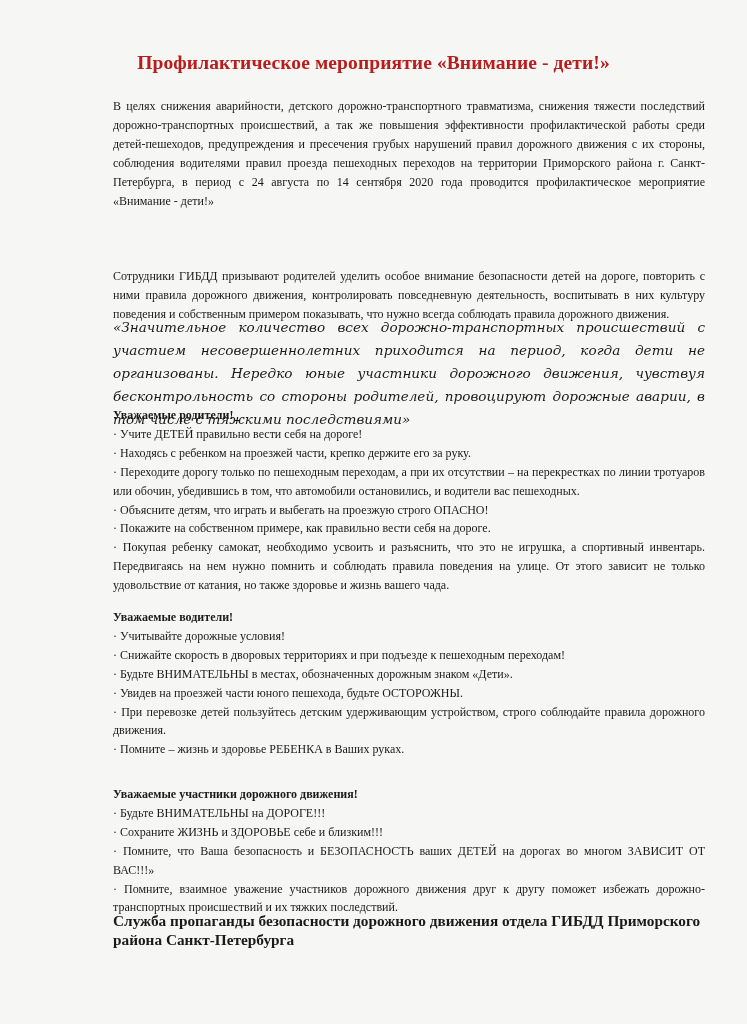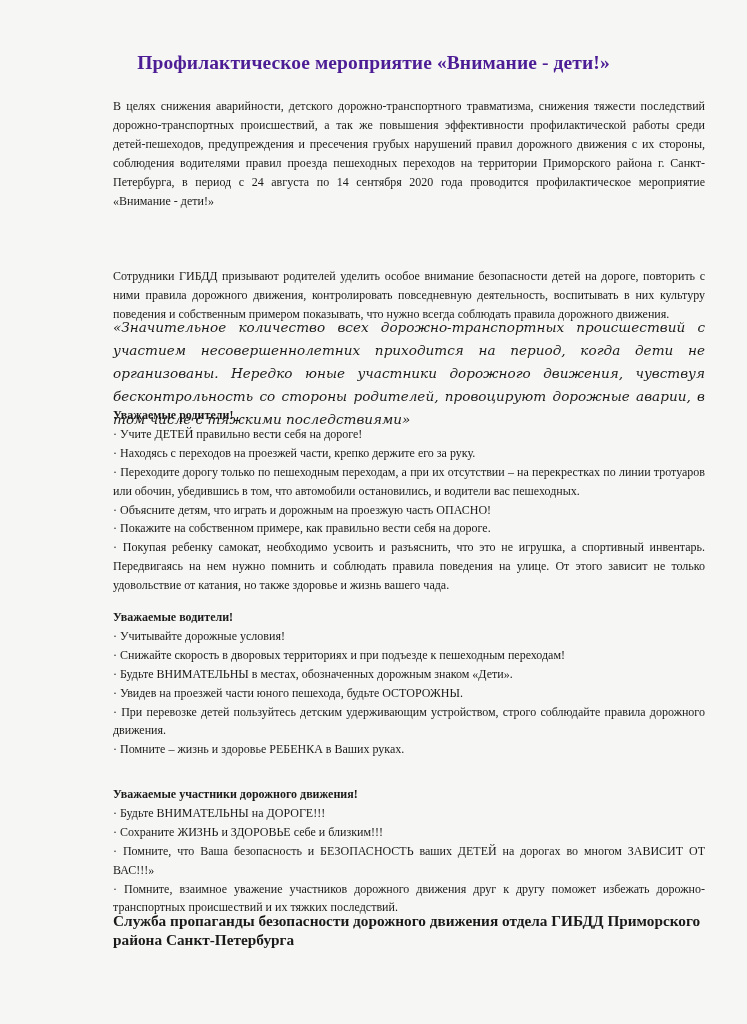--- a/index.html
+++ b/index.html
@@ -1,20 +1,20 @@
 <!DOCTYPE html>
 <html><head>
   <meta charset="utf-8">
   <style>
     html, body { margin:0; padding:0; }
     body { width:747px; height:1024px; background:#f4f4f2; overflow:hidden; }
     .page { position:relative; width:747px; height:1024px; background:#f6f6f4; color:#1a1a1a;
       font-family:"Liberation Serif", "DejaVu Serif", serif; }
     .title { position:absolute; top:52px; left:0; width:747px; text-align:center;
-      font-weight:bold; font-size:19.5px; letter-spacing:0.1px; color:#4c1d95; }
+      font-weight:bold; font-size:19.5px; letter-spacing:0.1px; color:#b91c1c; }
     .block { position:absolute; left:113px; width:592px; font-size:12px; line-height:18.9px; }
     .justify { text-align:justify; text-align-last:left; }
     .quote { font-style:italic; font-family:"DejaVu Serif", serif; font-size:13.6px; line-height:23px; }
     .heading { font-weight:bold; }
     .item { margin:0; }
     .sig { font-weight:bold; font-size:15.3px; line-height:19px; }
     p { margin:0; }
   </style>
 </head>
 <body>
@@ -24,23 +24,23 @@
 
   <p class="block justify" style="top:97px;">В целях снижения аварийности, детского дорожно-транспортного травматизма, снижения тяжести последствий дорожно-транспортных происшествий, а так же повышения эффективности профилактической работы среди детей-пешеходов, предупреждения и пресечения грубых нарушений правил дорожного движения с их стороны, соблюдения водителями правил проезда пешеходных переходов на территории Приморского района г. Санкт-Петербурга, в период с 24 августа по 14 сентября 2020 года проводится профилактическое мероприятие «Внимание - дети!»</p>
 
   <p class="block justify" style="top:235px;margin-top:32px;">Сотрудники ГИБДД призывают родителей уделить особое внимание безопасности детей на дороге, повторить с ними правила дорожного движения, контролировать повседневную деятельность, воспитывать в них культуру поведения и собственным примером показывать, что нужно всегда соблюдать правила дорожного движения.</p>
 
   <p class="block justify quote" style="top:316px;">«Значительное количество всех дорожно-транспортных происшествий с участием несовершеннолетних приходится на период, когда дети не организованы. Нередко юные участники дорожного движения, чувствуя бесконтрольность со стороны родителей, провоцируют дорожные аварии, в том числе с тяжкими последствиями»</p>
 
   <div class="block justify" style="top:406px;">
     <p class="heading">Уважаемые родители!</p>
     <p class="item">· Учите ДЕТЕЙ правильно вести себя на дороге!</p>
-    <p class="item">· Находясь с переходов на проезжей части, крепко держите его за руку.</p>
+    <p class="item">· Находясь с ребенком на проезжей части, крепко держите его за руку.</p>
     <p class="item">· Переходите дорогу только по пешеходным переходам, а при их отсутствии – на перекрестках по линии тротуаров или обочин, убедившись в том, что автомобили остановились, и водители вас пешеходных.</p>
-    <p class="item">· Объясните детям, что играть и дорожным на проезжую часть ОПАСНО!</p>
+    <p class="item">· Объясните детям, что играть и выбегать на проезжую строго ОПАСНО!</p>
     <p class="item">· Покажите на собственном примере, как правильно вести себя на дороге.</p>
     <p class="item">· Покупая ребенку самокат, необходимо усвоить и разъяснить, что это не игрушка, а спортивный инвентарь. Передвигаясь на нем нужно помнить и соблюдать правила поведения на улице. От этого зависит не только удовольствие от катания, но также здоровье и жизнь вашего чада.</p>
   </div>
 
   <div class="block justify" style="top:608px;">
     <p class="heading">Уважаемые водители!</p>
     <p class="item">· Учитывайте дорожные условия!</p>
     <p class="item">· Снижайте скорость в дворовых территориях и при подъезде к пешеходным переходам!</p>
     <p class="item">· Будьте ВНИМАТЕЛЬНЫ в местах, обозначенных дорожным знаком «Дети».</p>
     <p class="item">· Увидев на проезжей части юного пешехода, будьте ОСТОРОЖНЫ.</p>

